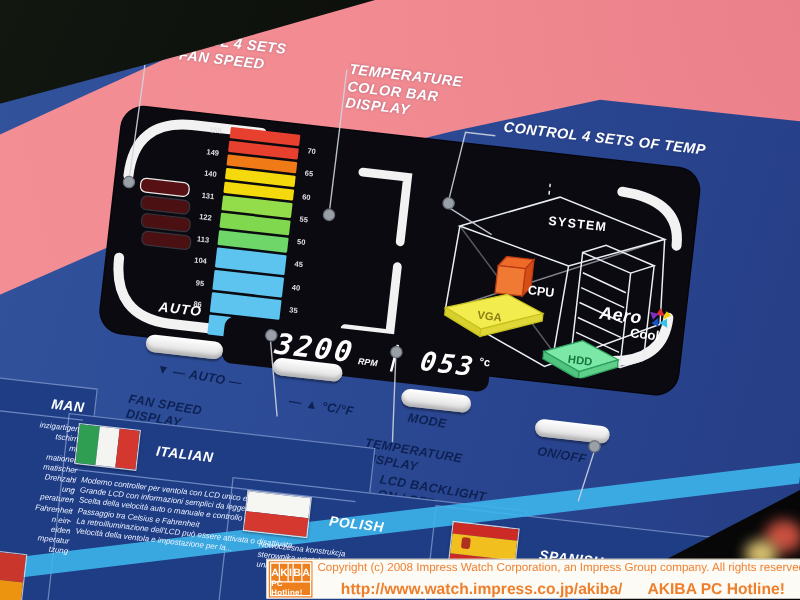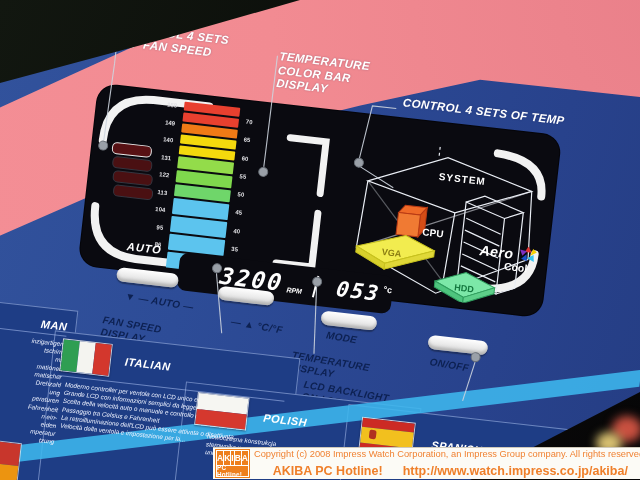--- a/index.html
+++ b/index.html
@@ -340,17 +340,17 @@
       <span>K</span>
       <span>I</span>
       <span>B</span>
       <span>A</span>
     </div>
     <div class="sub">PC Hotline!</div>
   </div>
   <div class="ftext">
     <div class="copy">Copyright (c) 2008 Impress Watch Corporation, an Impress Group company. All rights reserved.</div>
     <div class="site">
+      <span>http://www.watch.impress.co.jp/akiba/</span>
       <span>AKIBA PC Hotline!</span>
-      <span>http://www.watch.impress.co.jp/akiba/</span>
     </div>
   </div>
 </div>
 
 </body></html>

